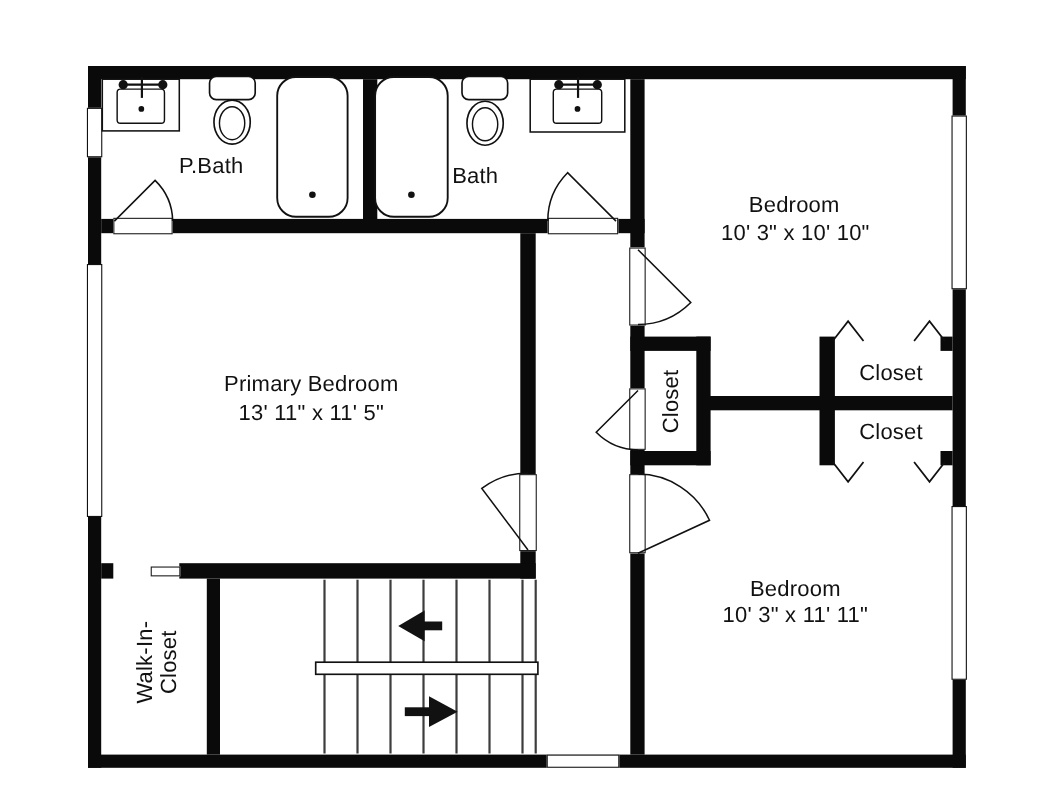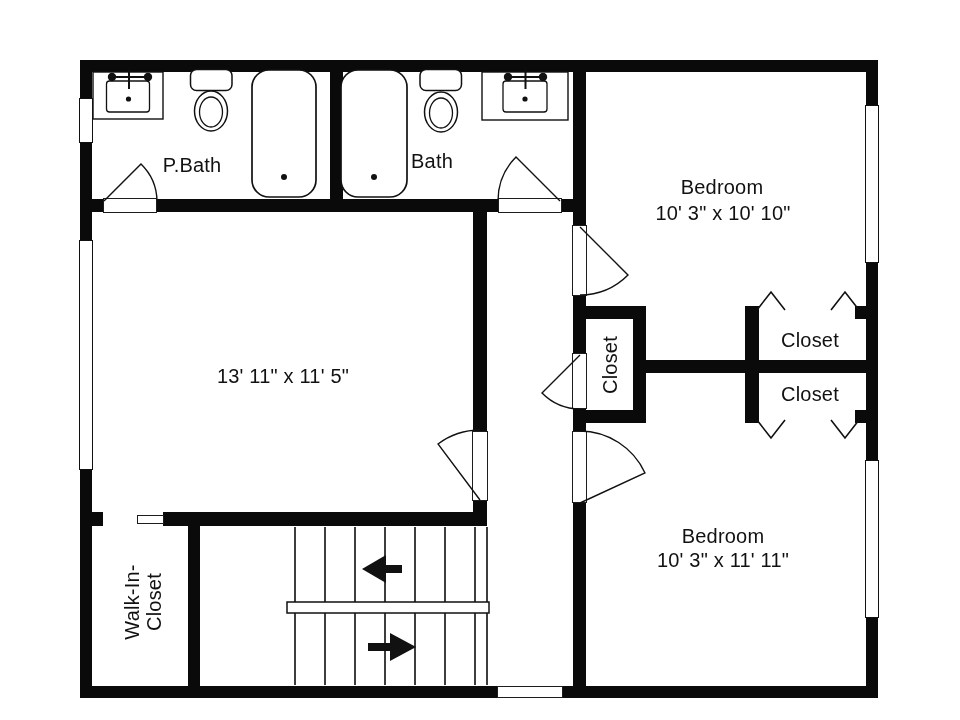--- a/index.html
+++ b/index.html
@@ -136,26 +136,27 @@
       <rect x="482" y="72" width="86" height="48" fill="#fff" stroke="#111" stroke-width="1.4"></rect>
       <rect x="503" y="81" width="44" height="31" rx="3" fill="#fff" stroke="#111" stroke-width="1.3"></rect>
       <line x1="508" y1="77" x2="543" y2="77" stroke="#111" stroke-width="2"></line>
       <line x1="525.5" y1="70" x2="525.5" y2="89" stroke="#111" stroke-width="2"></line>
       <circle cx="508" cy="77" r="4.2" fill="#111"></circle>
         <circle cx="543" cy="77" r="4.2" fill="#111"></circle>
       <circle cx="525" cy="99" r="2.6" fill="#111"></circle>
     </g>
   </svg>
 
-  <div class="lbl" style="left:192px;top:165px">P.Bath</div>
+  <div class="lbl" style="left:192px;top:152px">P.Bath</div>
   <div class="lbl" style="left:432px;top:161px">Bath</div>
 
   <div class="lbl" style="left:722px;top:187px">Bedroom</div>
   <div class="lbl" style="left:723px;top:213px">10' 3" x 10' 10"</div>
 
+  <div class="lbl" style="left:283px;top:350px">Primary Bedroom</div>
   <div class="lbl" style="left:283px;top:376px">13' 11" x 11' 5"</div>
 
   <div class="lbl" style="left:723px;top:536px">Bedroom</div>
   <div class="lbl" style="left:723px;top:560px">10' 3" x 11' 11"</div>
 
   <div class="lbl" style="left:810px;top:340px">Closet</div>
   <div class="lbl" style="left:810px;top:394px">Closet</div>
 
   <div class="lbl rot" style="left:610px;top:365px">Closet</div>
 

